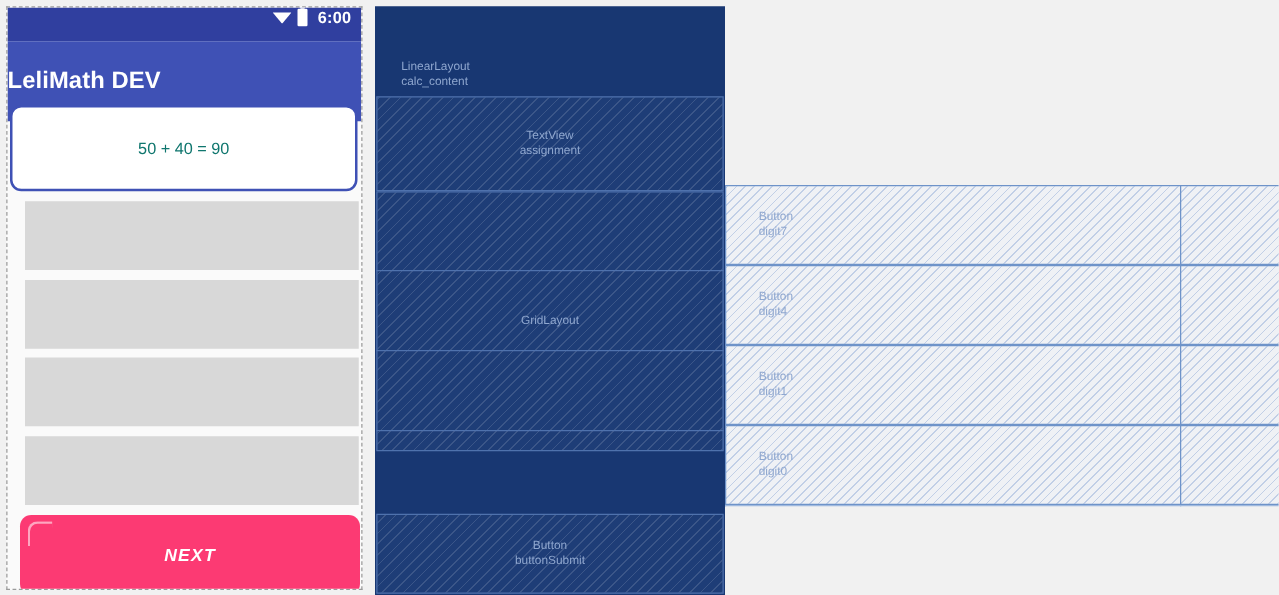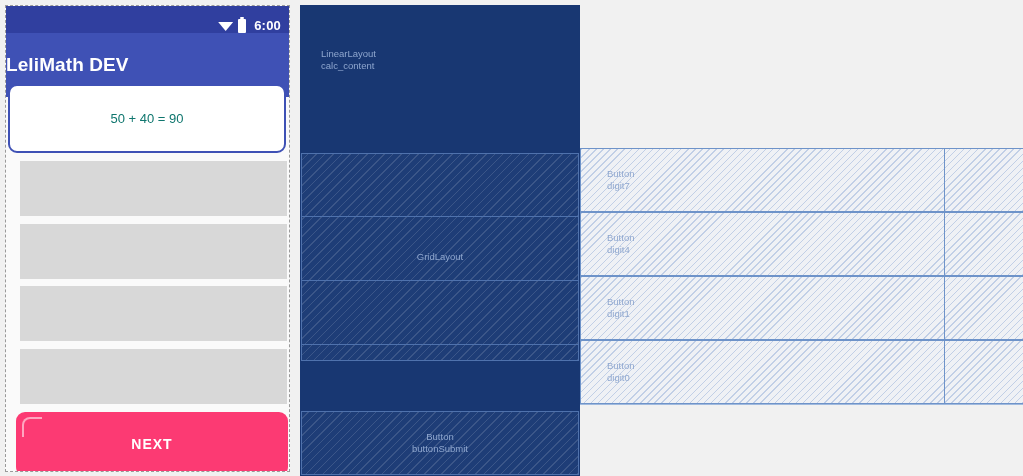--- a/index.html
+++ b/index.html
@@ -15,21 +15,21 @@
   #phone-preview{
     position:absolute;left:5px;top:5px;width:285px;height:467px;
     background:#fafafa;
     border:1px dashed #9a9a9a;
     box-sizing:border-box;
     overflow:hidden;
   }
   #status-bar{
     position:absolute;left:0;top:0;width:100%;height:27px;
     background:#303f9f;
-    display:flex;align-items:flex-end;justify-content:flex-end;
+    display:flex;align-items:flex-start;justify-content:flex-end;
     padding-right:8px;box-sizing:border-box;
   }
   #status-bar .sb-icons{display:flex;align-items:center;gap:5px;}
   .wifi-icon{
     width:15px;height:11px;
     background:#ffffff;
     clip-path:polygon(0% 18%,100% 18%,50% 100%);
   }
   .battery-icon{
     width:8px;height:14px;background:#ffffff;border-radius:1px;position:relative;
@@ -68,20 +68,21 @@
   #answer-row-3{top:343px;}
 
   #next-button{
     position:absolute;left:10px;top:406px;width:272px;height:64px;
     background:#fc3a73;
     border-radius:9px;
     display:flex;align-items:center;justify-content:center;
     color:#ffffff;font-size:14px;font-weight:bold;letter-spacing:1px;
     border:none;
     font-family:"Liberation Sans","DejaVu Sans",sans-serif;
+    font-style:italic;
   }
   #next-button:before{
     content:"";position:absolute;left:6px;top:5px;width:18px;height:18px;
     border-left:2px solid rgba(255,255,255,.55);
     border-top:2px solid rgba(255,255,255,.55);
     border-top-left-radius:8px;
   }
 
   
   #blueprint-column{
@@ -195,20 +196,24 @@
     <div class="answer-row" id="answer-row-3"></div>
 
     <div id="next-button">NEXT</div>
   </div>
 
   <div id="blueprint-column">
 
     <span class="bp-label" id="bp-root-label">LinearLayout
 calc_content</span>
 
+    <div class="bp-hatch" id="bp-textview-assignment">
+      <span class="bp-label">TextView
+assignment</span>
+    </div>
 
     <div class="bp-hatch" id="bp-gridlayout">
       <span class="bp-label">GridLayout</span>
     </div>
     <div class="bp-grid-rowline" id="bp-grid-rowline-0"></div>
     <div class="bp-grid-rowline" id="bp-grid-rowline-1"></div>
     <div class="bp-grid-rowline" id="bp-grid-rowline-2"></div>
 
     <div class="bp-hatch" id="bp-button-submit">
       <span class="bp-label">Button

